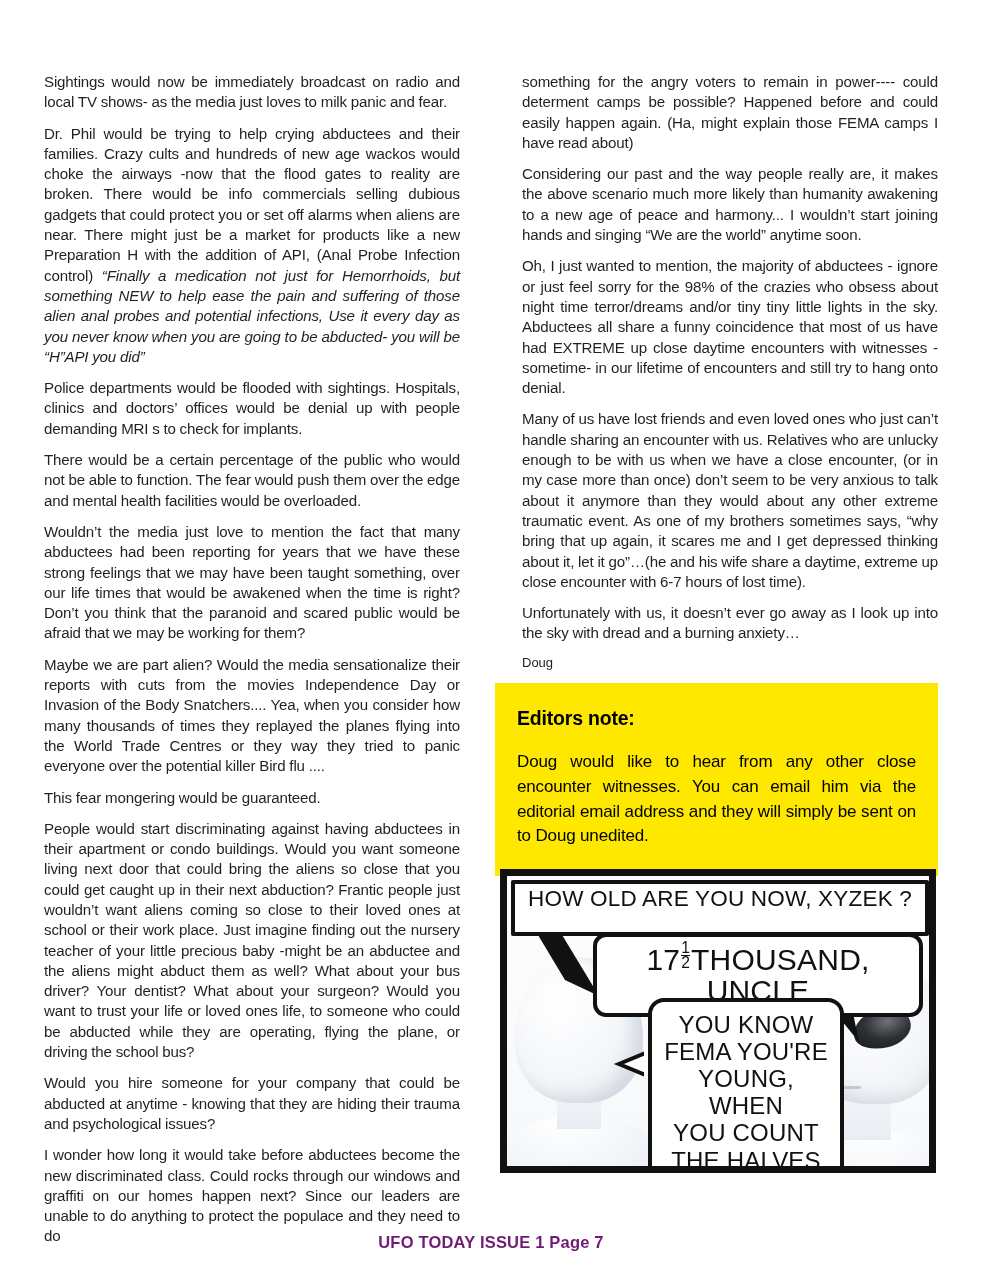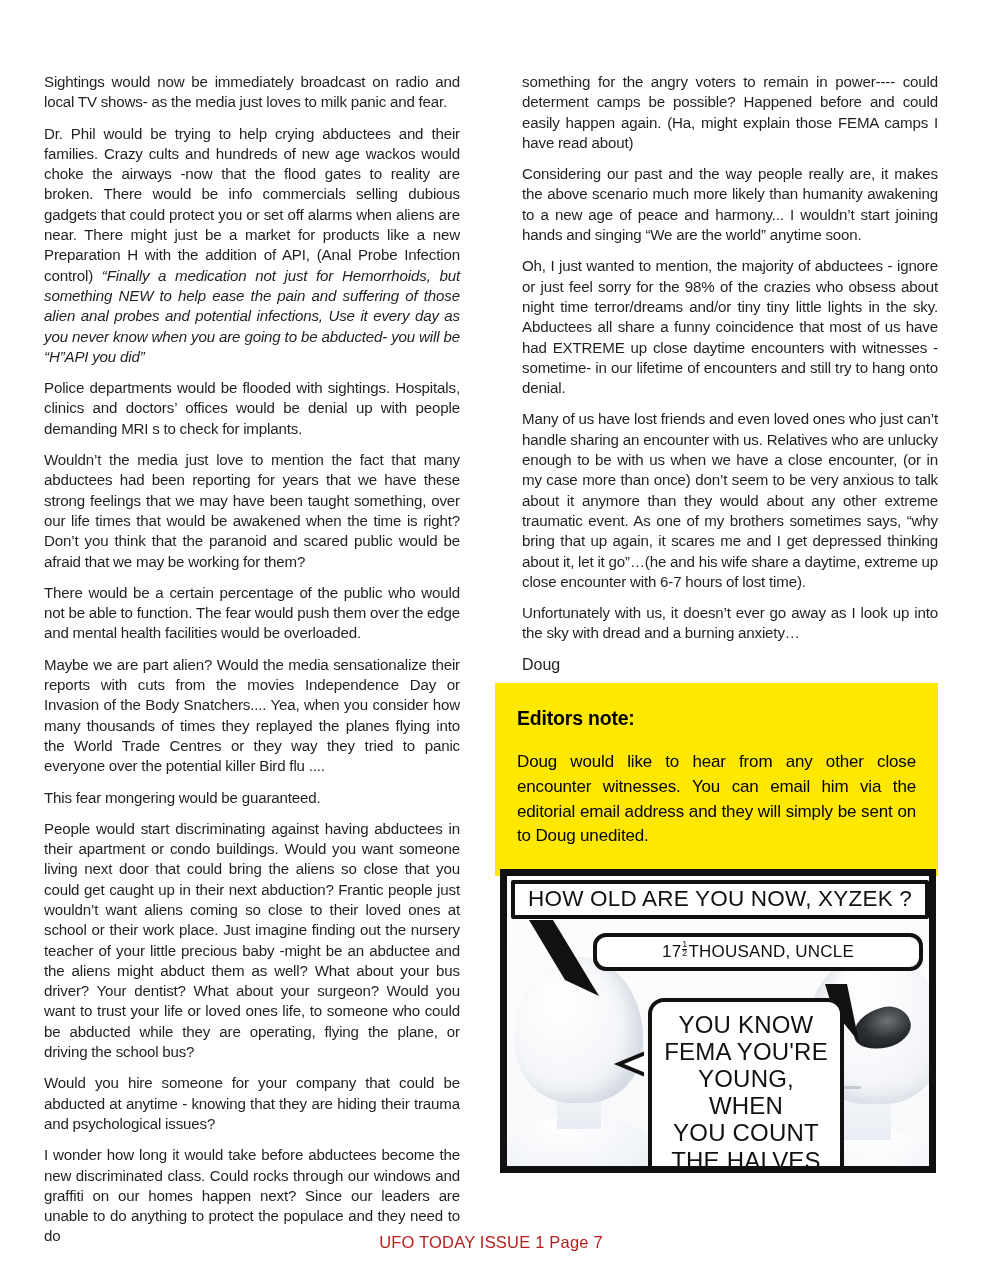--- a/index.html
+++ b/index.html
@@ -38,21 +38,21 @@
     text-align: justify;
     letter-spacing: -0.15px;
     word-spacing: -0.2px;
   }
   p.body:last-child { margin-bottom: 0; }
   .ital {
     font-style: italic;
   }
   .signature {
     margin: 2px 0 0 0;
-    font-size: 16px;
+    font-size: 13px;
     line-height: 1.3;
   }
   
   .editors-box {
     position: absolute;
     left: 495px;
     top: 683px;
     width: 443px;
     height: 193px;
     background: #ffe800;
@@ -214,33 +214,33 @@
     box-sizing: border-box;
     text-align: center;
     font-weight: normal;
     color: #111111;
     letter-spacing: 0.2px;
   }
   .bubble-q {
     left: 4px;
     top: 4px;
     width: 418px;
-    padding: 3px 6px 5px 6px;
+    padding: 3px 6px 22px 6px;
     border-radius: 2px;
     font-size: 22.5px;
     line-height: 1.04;
     z-index: 6;
   }
   .bubble-a {
     left: 86px;
     top: 57px;
     width: 330px;
     padding: 4px 8px 6px 8px;
     border-radius: 13px;
-    font-size: 17px;
+    font-size: 30px;
     line-height: 1.04;
     z-index: 6;
   }
   .bubble-a .frac {
     display: inline-block;
     vertical-align: 0.16em;
     font-size: 0.52em;
     line-height: 0.88;
     text-align: center;
     margin: 0 1px;
@@ -265,38 +265,38 @@
     z-index: 5;
   }
   
   .footer {
     position: absolute;
     left: 0;
     top: 1233px;
     width: 982px;
     text-align: center;
     font-size: 16.5px;
-    font-weight: normal;
-    color: #b91c1c;
+    font-weight: bold;
+    color: #701a75;
     letter-spacing: 0.2px;
   }
 </style>
 </head>
 <body>
 
 <div class="page">
 
   <div class="columns">
 
     <div class="col">
       <p class="body">Sightings would now be immediately broadcast on radio and local TV shows- as the media just loves to milk panic and fear.</p>
       <p class="body"><span>Dr. Phil would be trying to help crying abductees and their families.  Crazy cults and hundreds of new age wackos would choke the airways -now that the flood gates to reality are broken. There would be info commercials selling dubious gadgets that could protect you or set off alarms when aliens are near. There might just be a market for products like a new Preparation H with the addition of API, (Anal Probe Infection control)   </span><span class="ital">“Finally a medication not just for Hemorrhoids, but something NEW to help ease the pain and suffering of those alien anal probes and potential infections, Use it every day as you never know when you are going to be abducted- you will be “H”API you did”</span></p>
       <p class="body">Police departments would be flooded with sightings. Hospitals, clinics and doctors’ offices would be denial up with people demanding MRI s to check for implants.</p>
+      <p class="body">There would be a certain percentage of the public who would not be able to function. The fear would push them over the edge and mental health facilities would be overloaded.</p>
       <p class="body">Wouldn’t the media just love to mention the fact that many abductees had been reporting for years that we have these strong feelings that we may have been taught something, over our life times that would be awakened when the time is right? Don’t you think that the paranoid and scared public would be afraid that we may be working for them?</p>
-      <p class="body">There would be a certain percentage of the public who would not be able to function. The fear would push them over the edge and mental health facilities would be overloaded.</p>
       <p class="body">Maybe we are part alien?  Would the media sensationalize their reports with cuts from the movies Independence Day or Invasion of the Body Snatchers.... Yea, when you consider how many thousands of times they replayed the planes flying into the World Trade Centres or they way they tried to panic everyone over the potential killer Bird flu ....</p>
       <p class="body">This fear mongering would be guaranteed.</p>
       <p class="body">People would start discriminating against having abductees in their apartment or condo buildings. Would you want someone living next door that could bring the aliens so close that you could get caught up in their next abduction? Frantic people just wouldn’t want aliens coming so close to their loved ones at school or their work place.  Just imagine finding out the nursery teacher of your little precious baby -might be an abductee and the aliens might abduct them as well?  What about your bus driver? Your dentist? What about your surgeon? Would you want to trust your life or loved ones life, to someone who could be abducted while they are operating, flying the plane, or driving the school bus?</p>
       <p class="body">Would you hire someone for your company that could be abducted at anytime - knowing that they are hiding their trauma and psychological issues?</p>
       <p class="body">I wonder how long it would take before abductees become the new discriminated class. Could rocks through our windows and graffiti on our homes happen next?  Since our leaders are unable to do anything to protect the populace and they need to do</p>
     </div>
 
     <div class="col">
       <p class="body">something for the angry voters to remain in power---- could determent camps be possible? Happened before and could easily happen again. (Ha, might explain those FEMA camps I have read about)</p>
       <p class="body">Considering our past and the way people really are, it makes the above scenario much more likely than humanity awakening to a new age of peace and harmony... I wouldn’t start joining hands and singing “We are the world” anytime soon.</p>

